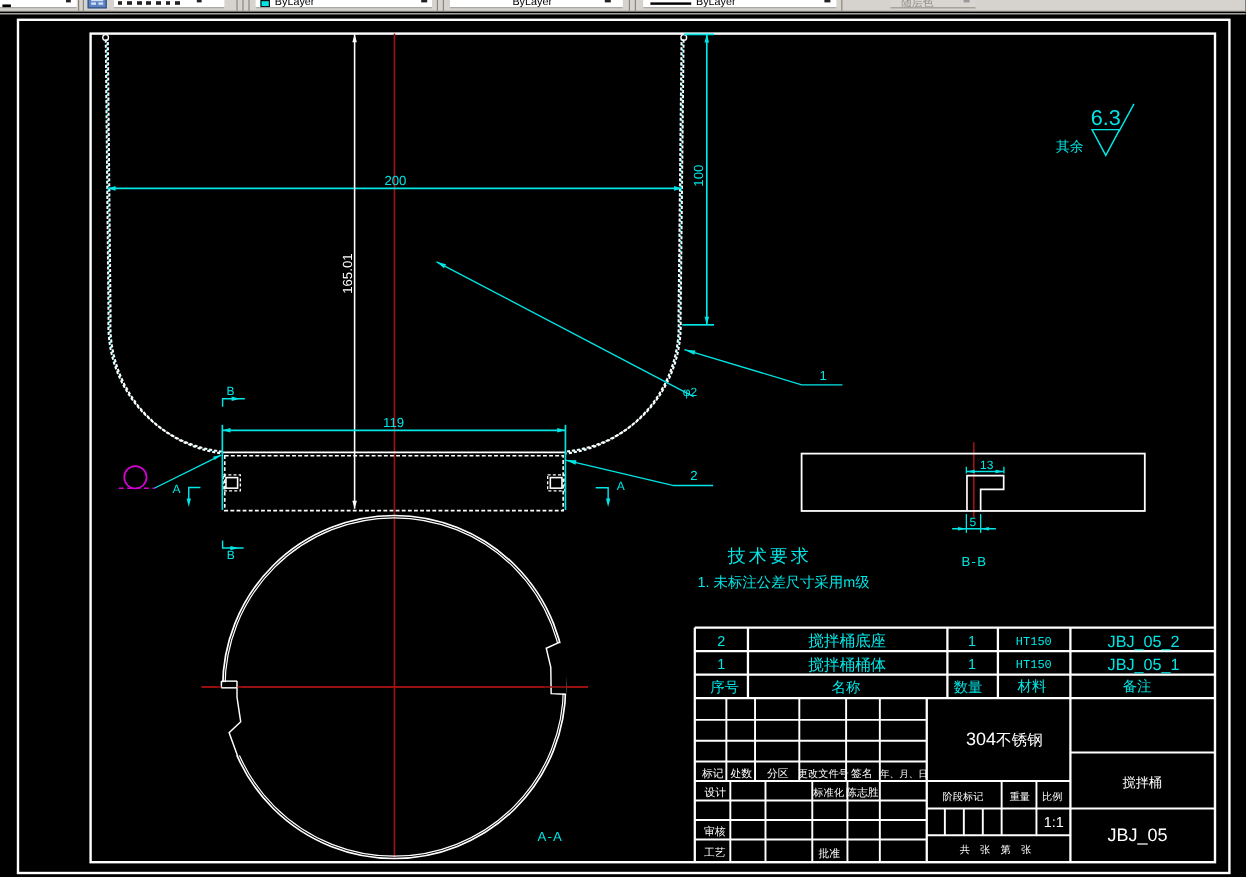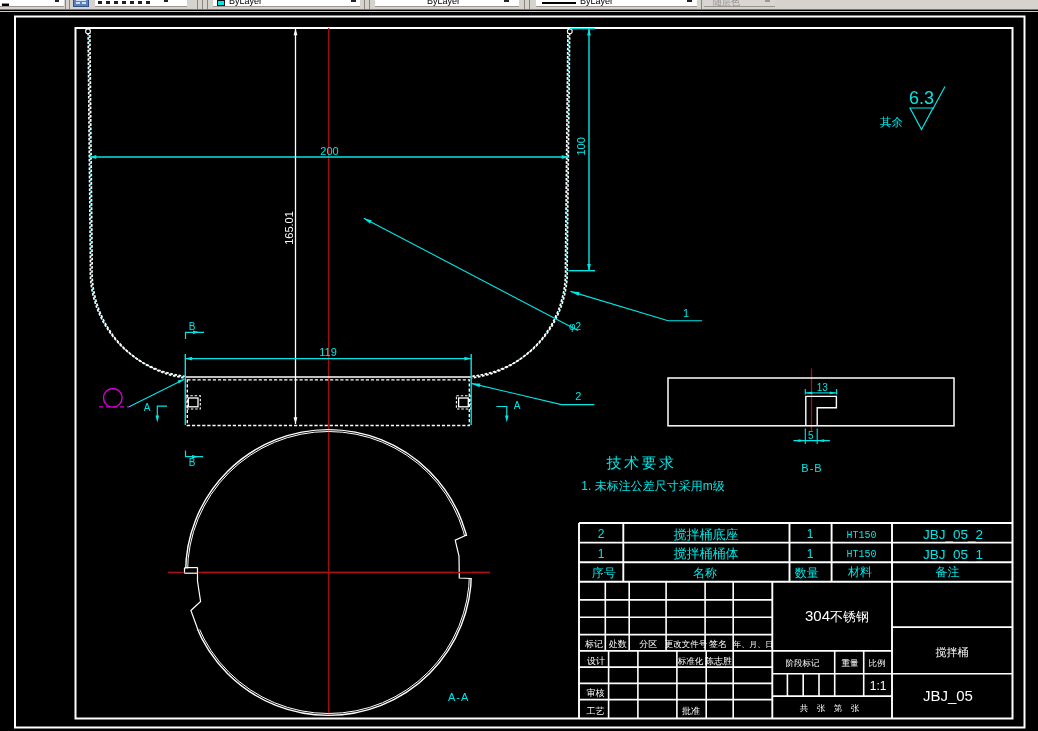--- a/index.html
+++ b/index.html
@@ -39,21 +39,21 @@
       <span style="position:absolute;left:129px;top:0;width:5px;height:2px;background:#222"></span>
     </div>
   <div class="sep" style="left:524px"></div>
     <div class="sep" style="left:529px"></div>
   <div class="fld" style="left:536px;width:161px">
       <span style="position:absolute;left:6px;top:2px;width:34px;height:2px;background:#000"></span>
       <span class="txt" style="left:44px">ByLayer</span>
       <span style="position:absolute;left:151px;top:0;width:5px;height:2px;background:#222"></span>
     </div>
   <div class="sep" style="left:701px"></div>
-  <div class="fld" style="left:704px;width:71px;background:#d9d6d1">
+  <div class="fld" style="left:742px;width:71px;background:#d9d6d1">
       <span class="txt" style="left:9px;color:#909090">随层色</span>
       <span style="position:absolute;left:61px;top:0;width:5px;height:2px;background:#999"></span>
     </div>
 </div>
 <div style="position:absolute;left:0;top:11px;width:1038px;height:1px;background:#cfccc7"></div>
 <svg width="1038" height="718" viewBox="0 13 1038 718" style="position:absolute;left:0;top:13px">
 <rect x="15" y="16.5" width="1009.5" height="711" stroke="#ffffff" stroke-width="2" fill="none"></rect>
 <rect x="75.5" y="28" width="937" height="690.5" stroke="#ffffff" stroke-width="2" fill="none"></rect>
 <line x1="328.7" y1="28" x2="328.7" y2="716" stroke="#a31212" stroke-width="1.3" stroke-linecap="butt"></line>
 <line x1="168" y1="572.5" x2="490" y2="572.5" stroke="#a31212" stroke-width="1.3" stroke-linecap="butt"></line>

